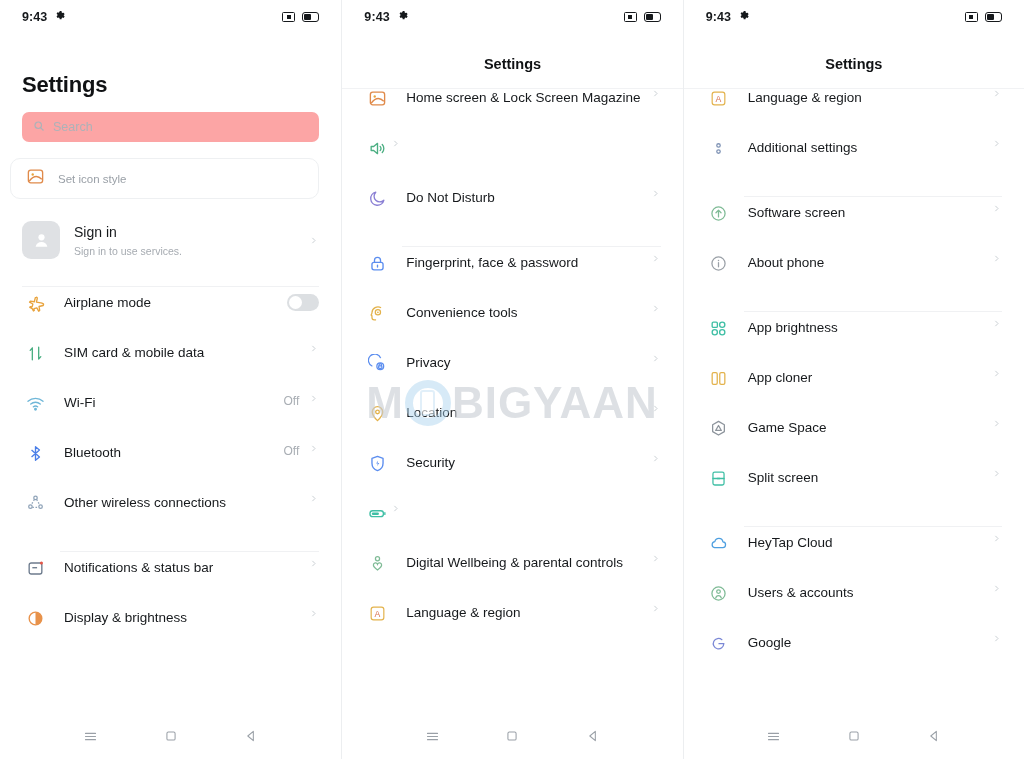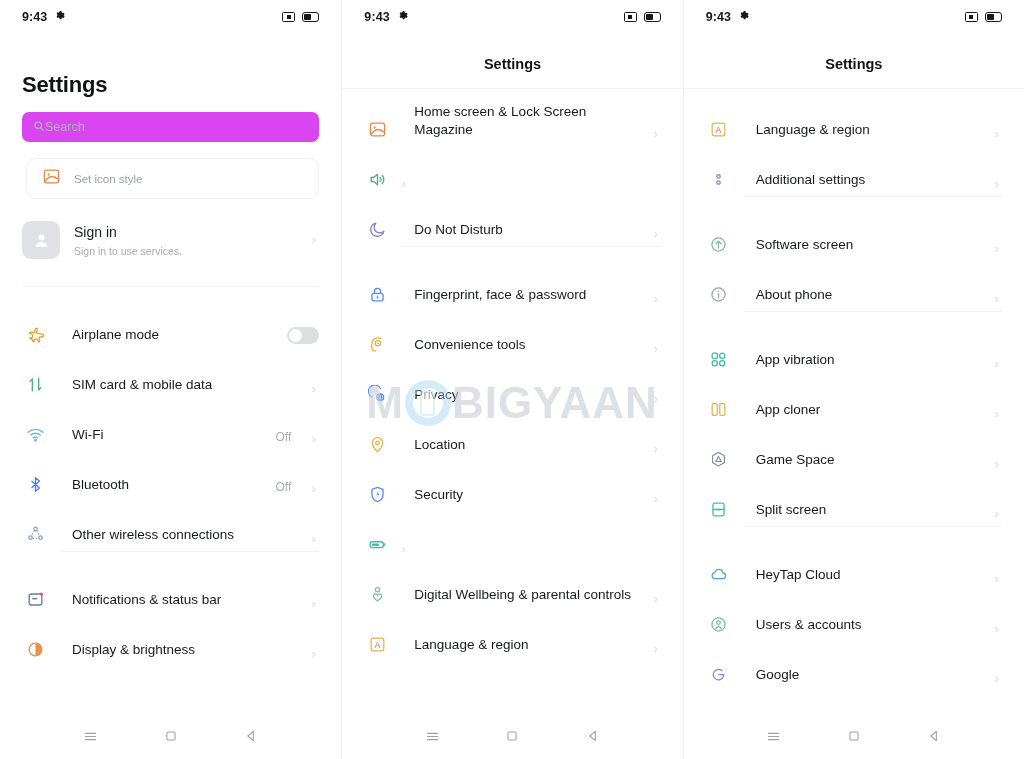--- a/index.html
+++ b/index.html
@@ -47,32 +47,32 @@
   }
   .hdr-center {
     padding: 22px 0 16px 0; text-align: center;
     font-size: 14.5px; font-weight: 700; color: #101214;
   }
   .hdr-rule { height: 1px; background: #f1f2f4; margin: 0; }
 
   
   .search {
     margin: 8px 22px 0 22px; height: 30px; border-radius: 7px;
-    background: #d946ef; display: flex; align-items: center; 
+    background: #fca5a5; display: flex; align-items: center; gap: 8px;
     padding: 0 11px;
   }
   .search input {
     border: 0; outline: 0; background: transparent; flex: 1;
     font-family: inherit; font-size: 12.5px; color: #2b2f33;
   }
   .search input::placeholder { color: #adb2b8; }
 
   
   .iconstyle {
-    margin: 16px 22px 0 26px; height: 41px;
+    margin: 16px 22px 0 10px; height: 41px;
     border: 1px solid #eef0f2; border-radius: 10px;
     display: flex; align-items: center; gap: 13px; padding: 0 15px;
     background: #fff;
   }
   .iconstyle .lbl { font-size: 11.5px; color: #9aa0a7; }
 
   
   .signin {
     margin: 22px 22px 0 22px; display: flex; align-items: center; gap: 14px;
     padding-bottom: 20px;
@@ -81,23 +81,23 @@
     width: 38px; height: 38px; border-radius: 9px; background: #dfe1e4;
     display: flex; align-items: center; justify-content: center; flex: 0 0 38px;
   }
   .signin .txt { flex: 1; }
   .signin .t1 { font-size: 14px; color: #16191c; font-weight: 400; line-height: 1.3; }
   .signin .t2 { font-size: 10.5px; color: #a6abb1; margin-top: 3px; }
 
   
   .list { flex: 1; overflow: hidden; }
   .row {
-    display: flex; align-items: flex-end;
+    display: flex; align-items: flex-start;
     min-height: 50px; padding: 0 22px;
-    gap: 8px;
+    gap: 0;
   }
   .row .ico {
     width: 26px; flex: 0 0 26px; display: flex; align-items: center; justify-content: center;
   }
   .row .label {
     flex: 1; font-size: 13.5px; color: #16191c; line-height: 1.35;
     padding-left: 16px; padding-right: 8px;
   }
   .row .value { font-size: 12px; color: #a9aeb4; padding-right: 9px; }
   .chev { width: 11px; flex: 0 0 11px; display: flex; align-items: center; justify-content: center; }
@@ -646,21 +646,21 @@
 
       <div class="row">
         <span class="ico">
           <svg width="19" height="19" viewBox="0 0 24 24" fill="none" stroke="#3fbfa5" stroke-width="1.7">
               <rect x="4" y="4" width="6.6" height="6.6" rx="1.6"></rect>
               <rect x="13.4" y="4" width="6.6" height="6.6" rx="3.3"></rect>
               <rect x="4" y="13.4" width="6.6" height="6.6" rx="3.3"></rect>
               <rect x="13.4" y="13.4" width="6.6" height="6.6" rx="3.3"></rect>
             </svg>
         </span>
-        <span class="label">App vibration</span>
+        <span class="label">App brightness</span>
         <span class="chev">
           <svg width="9" height="9" viewBox="0 0 24 24" fill="none" stroke="#c3c8ce" stroke-width="2.4">
               <path d="M9 5l7 7-7 7"></path>
             </svg>
         </span>
       </div>
 
       <div class="row">
         <span class="ico">
           <svg width="19" height="19" viewBox="0 0 24 24" fill="none" stroke="#e3b24b" stroke-width="1.6">

